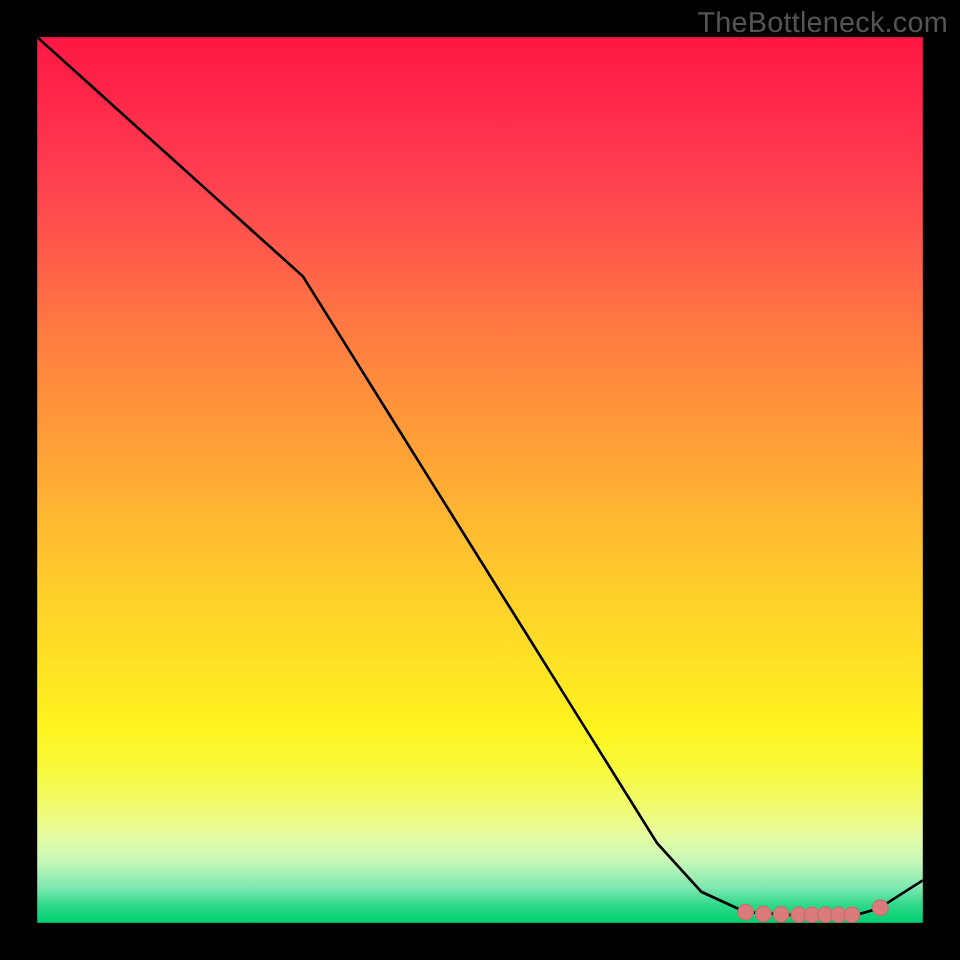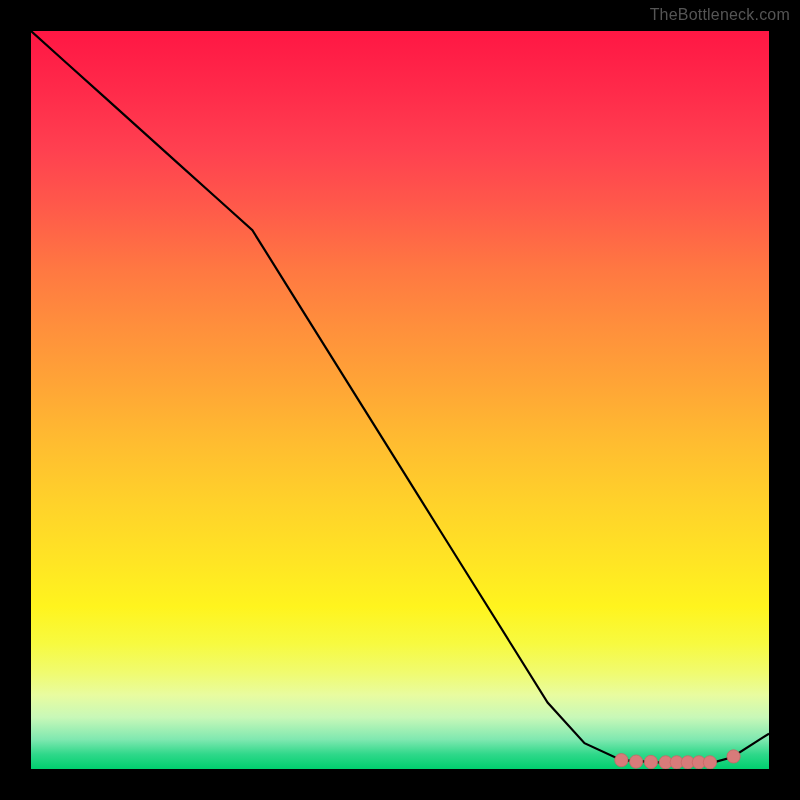--- a/index.html
+++ b/index.html
@@ -51,21 +51,21 @@
     top: 31px;
     width: 738px;
     height: 738px;
     pointer-events: none;
   }
   .attribution {
     position: absolute;
     top: 6px;
     right: 10px;
     color: #555;
-    font-size: 16px;
+    font-size: 24px;
     font-weight: 500;
     letter-spacing: 0.2px;
     text-align: left;
     user-select: none;
   }
 </style>
 </head>
 <body>
 
 <div class="stage">

